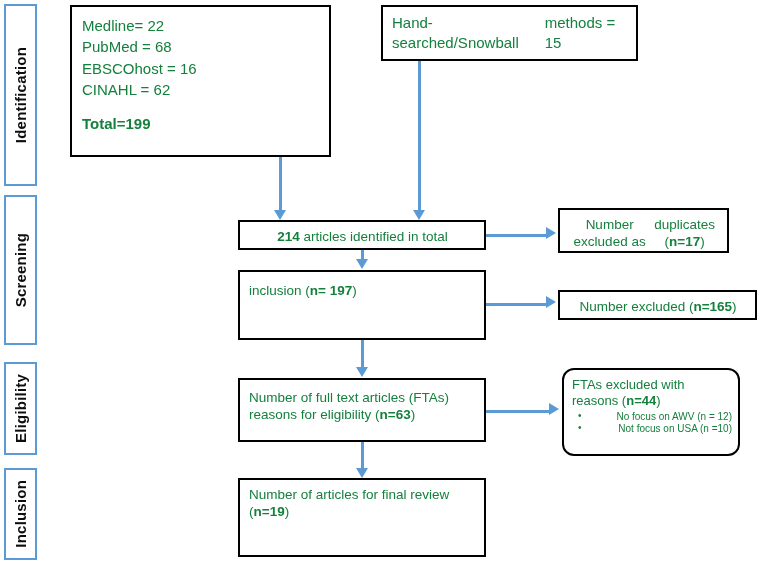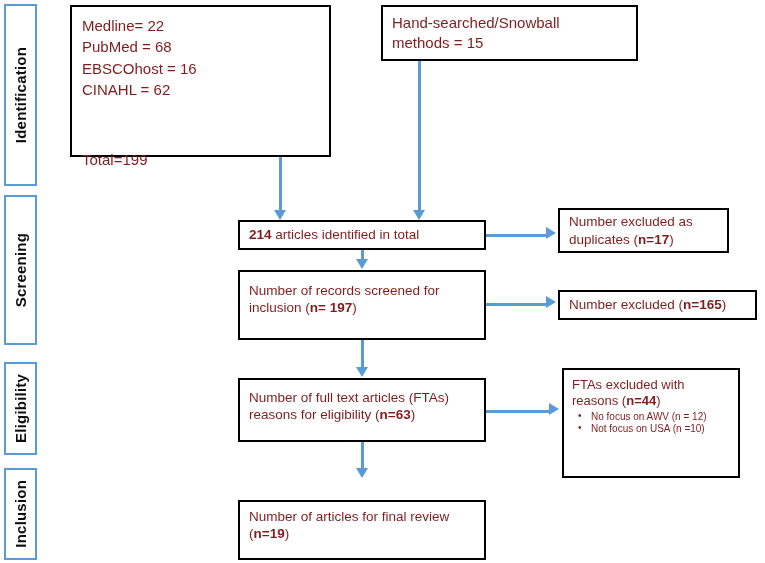--- a/index.html
+++ b/index.html
@@ -35,46 +35,47 @@
     color: #0d0d0d;
     letter-spacing: 0.2px;
     white-space: nowrap;
   }
   
   .node {
     position: absolute;
     box-sizing: border-box;
     border: 2.5px solid #000000;
     background: #ffffff;
-    color: #7f1d1d;
+    color: #15803d;
     font-size: 13.5px;
     line-height: 1.28;
     padding: 6px 8px 6px 9px;
   }
   .node.vcenter {
     display: flex;
-    flex-direction: column;
+    flex-direction: row;
     justify-content: center;
   }
   .node p {
     margin: 0;
   }
   .node b { font-weight: bold; margin-top: 9px; }
 
   .bullets {
     list-style: none;
     margin: 1px 0 0 0;
     padding: 0 0 0 4px;
     font-size: 10px;
     line-height: 1.24;
   }
   .bullets li {
     position: relative;
     padding-left: 15px;
     margin-bottom: 0px;
+    text-align: right;
   }
   .bullets li::before {
     content: "\2022";
     position: absolute;
     left: 2px;
     top: -1px;
     font-size: 10px;
   }
   .fta-title {
     font-size: 13px;
@@ -128,51 +129,50 @@
   <div class="stage" style="left:4px; top:468px; width:33px; height:92px;">
     <span class="stage-label">Inclusion</span>
   </div>
 
   <div class="node" style="left:70px; top:5px; width:261px; height:152px; padding:8px 10px; font-size:15px; line-height:1.42;">
     <p>Medline= 22</p>
     <p>PubMed = 68</p>
     <p>EBSCOhost = 16</p>
     <p>CINAHL = 62</p>
     <p style="height:13px;"></p>
-    <p style="font-weight:normal;margin-top:36px;">Total=199</p>
+    <p style="font-weight:bold;">Total=199</p>
   </div>
 
   <div class="node vcenter" style="left:381px; top:5px; width:257px; height:56px; font-size:15px; line-height:1.36;">
     <p>Hand-searched/Snowball</p>
     <p>methods = 15</p>
   </div>
 
   <div class="conn vline" style="left:279px; top:157px; height:55px;"></div>
   <div class="arrow-down" style="left:274px; top:210px;"></div>
 
   <div class="conn vline" style="left:418px; top:61px; height:151px;"></div>
   <div class="arrow-down" style="left:413px; top:210px;"></div>
 
   <div class="node vcenter" style="left:238px; top:220px; width:248px; height:30px;">
     <p><b>214</b><span> articles identified in total</span></p>
   </div>
 
   <div class="conn hline" style="left:486px; top:234px; width:62px;"></div>
   <div class="arrow-right" style="left:546px; top:227px;"></div>
 
-  <div class="node vcenter" style="left:558px; top:208px; width:171px; height:45px;">
+  <div class="node vcenter" style="left:558px; top:208px; width:171px; height:45px;text-align:center;">
     <p>Number excluded as</p>
     <p><span>duplicates (</span><b>n=17</b><span>)</span></p>
   </div>
 
   <div class="conn vline" style="left:361px; top:250px; height:12px;"></div>
   <div class="arrow-down" style="left:356px; top:259px;"></div>
 
   <div class="node" style="left:238px; top:270px; width:248px; height:70px; padding-top:10px;">
-    <p>Number of records screened for</p>
     <p><span>inclusion (</span><b>n= 197</b><span>)</span></p>
   </div>
 
   <div class="conn hline" style="left:486px; top:303px; width:62px;"></div>
   <div class="arrow-right" style="left:546px; top:296px;"></div>
 
   <div class="node vcenter" style="left:558px; top:290px; width:199px; height:30px;">
     <p><span>Number excluded (</span><b>n=165</b><span>)</span></p>
   </div>
 
@@ -180,30 +180,30 @@
   <div class="arrow-down" style="left:356px; top:367px;"></div>
 
   <div class="node" style="left:238px; top:378px; width:248px; height:64px; padding-top:9px;">
     <p>Number of full text articles (FTAs)</p>
     <p><span>reasons for eligibility (</span><b>n=63</b><span>)</span></p>
   </div>
 
   <div class="conn hline" style="left:486px; top:410px; width:65px;"></div>
   <div class="arrow-right" style="left:549px; top:403px;"></div>
 
-  <div class="node" style="left:562px; top:368px; width:178px; height:110px; padding:7px 6px 5px 8px;">
+  <div class="node" style="left:562px; top:368px; width:178px; height:88px; padding:7px 6px 5px 8px;border-radius:12px;">
     <p class="fta-title">FTAs excluded  with</p>
     <p class="fta-title"><span>reasons (</span><b>n=44</b><span>)</span></p>
     <ul class="bullets">
       <li>No focus on AWV (n = 12)</li>
       <li>Not focus on USA (n =10)</li>
     </ul>
   </div>
 
   <div class="conn vline" style="left:361px; top:442px; height:29px;"></div>
   <div class="arrow-down" style="left:356px; top:468px;"></div>
 
-  <div class="node" style="left:238px; top:500px; width:248px; height:60px; ">
+  <div class="node" style="left:238px; top:478px; width:248px; height:79px; ">
     <p>Number of articles for final review</p>
     <p><span>(</span><b>n=19</b><span>)</span></p>
   </div>
 
 </div>
 
 </body></html>

